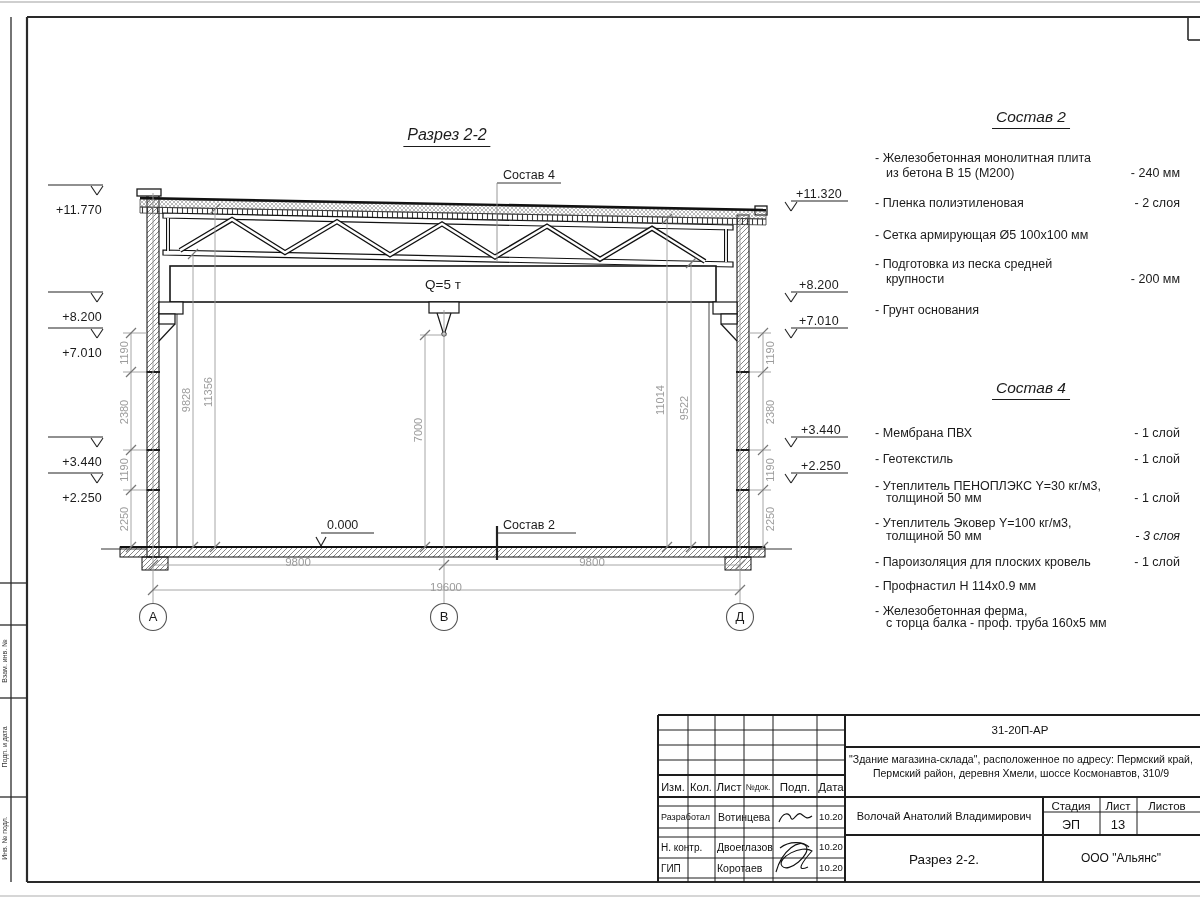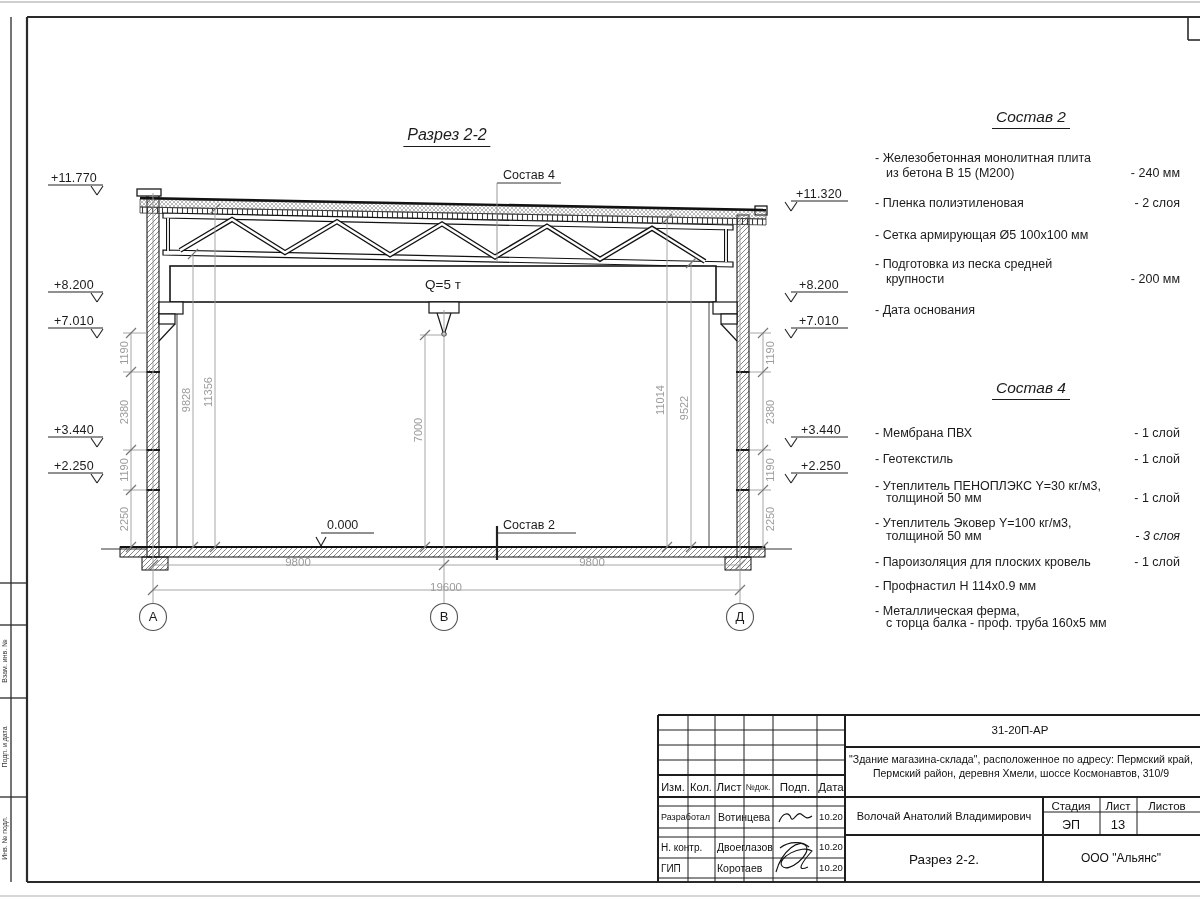--- a/index.html
+++ b/index.html
@@ -4,21 +4,21 @@
 <style>
   html,body{margin:0;padding:0;background:#fff;}
   #page{position:relative;width:1200px;height:900px;background:#fff;overflow:hidden;font-family:"Liberation Sans","DejaVu Sans",sans-serif;}
   svg{position:absolute;left:0;top:0;}
   .t{position:absolute;white-space:nowrap;color:#1b1b1b;line-height:1.15;font-family:"Liberation Sans","DejaVu Sans",sans-serif;}
   .ctr{transform:translate(-50%,0);}
   .vrot{transform:translate(-50%,-50%) rotate(-90deg);}
   .dim{color:#9c9c9c;font-size:11px;}
   .dimb{color:#9c9c9c;font-size:11.5px;}
   .elev{font-size:12.5px;letter-spacing:0.2px;}
-  .elevr{width:56px;text-align:center;}
+  .elevr{width:56px;text-align:right;margin-top:32px;}
   .head{font-size:15.5px;font-style:italic;border-bottom:1.2px solid #1b1b1b;padding:0 4px 2px 4px;}
   .list{font-size:12.5px;}
   .val{position:absolute;right:20px;font-size:12.5px;color:#1b1b1b;white-space:nowrap;}
   .axl{font-size:13px;}
   .tb{color:#111;}
   .sig-note{font-size:7px;color:#333;}
 </style>
 </head>
 <body>
 
@@ -310,37 +310,37 @@
 <div class="t head ctr" style="left:1031px;top:108px;">Состав 2</div>
 <div class="t list" style="left:875px;top:151px;">- Железобетонная  монолитная плита</div>
 <div class="t list" style="left:886px;top:166px;">из бетона В 15 (М200)</div>
 <div class="val" style="top:166px;">- 240 мм</div>
 <div class="t list" style="left:875px;top:196px;">- Пленка полиэтиленовая</div>
 <div class="val" style="top:196px;">- 2 слоя</div>
 <div class="t list" style="left:875px;top:228px;">- Сетка армирующая Ø5 100х100 мм</div>
 <div class="t list" style="left:875px;top:257px;">- Подготовка из песка средней</div>
 <div class="t list" style="left:886px;top:272px;">крупности</div>
 <div class="val" style="top:272px;">- 200 мм</div>
-<div class="t list" style="left:875px;top:303px;">- Дата основания</div>
+<div class="t list" style="left:875px;top:303px;">- Грунт основания</div>
 
 <div class="t head ctr" style="left:1031px;top:379px;">Состав 4</div>
 <div class="t list" style="left:875px;top:426px;">- Мембрана ПВХ</div>
 <div class="val" style="top:426px;">- 1 слой</div>
 <div class="t list" style="left:875px;top:452px;">- Геотекстиль</div>
 <div class="val" style="top:452px;">- 1 слой</div>
 <div class="t list" style="left:875px;top:479px;">- Утеплитель ПЕНОПЛЭКС Y=30 кг/м3,</div>
 <div class="t list" style="left:886px;top:491px;">толщиной 50 мм</div>
 <div class="val" style="top:491px;">- 1 слой</div>
 <div class="t list" style="left:875px;top:516px;">- Утеплитель Эковер Y=100 кг/м3,</div>
 <div class="t list" style="left:886px;top:529px;">толщиной 50 мм</div>
 <div class="val" style="top:529px;font-style:italic;">- 3 слоя</div>
 <div class="t list" style="left:875px;top:555px;">- Пароизоляция для плоских кровель</div>
 <div class="val" style="top:555px;">- 1 слой</div>
 <div class="t list" style="left:875px;top:579px;">- Профнастил Н 114х0.9 мм</div>
-<div class="t list" style="left:875px;top:604px;">- Металлическая ферма,</div>
+<div class="t list" style="left:875px;top:604px;">- Железобетонная ферма,</div>
 <div class="t list" style="left:886px;top:616px;">с торца балка - проф. труба 160х5 мм</div>
 
 <div class="t tb ctr" style="left:1020px;top:724px;font-size:11.5px;">31-20П-АР</div>
 <div class="t tb ctr" style="left:1021px;top:753px;font-size:10.5px;">"Здание магазина-склада", расположенное по адресу: Пермский край,</div>
 <div class="t tb ctr" style="left:1021px;top:767px;font-size:10.5px;">Пермский район, деревня Хмели, шоссе Космонавтов, 310/9</div>
 
 <div class="t tb ctr" style="left:673px;top:781px;font-size:11px;">Изм.</div>
 <div class="t tb ctr" style="left:701px;top:781px;font-size:11px;">Кол.</div>
 <div class="t tb ctr" style="left:729px;top:781px;font-size:11.5px;">Лист</div>
 <div class="t tb ctr" style="left:758px;top:783px;font-size:8.5px;">№док.</div>

